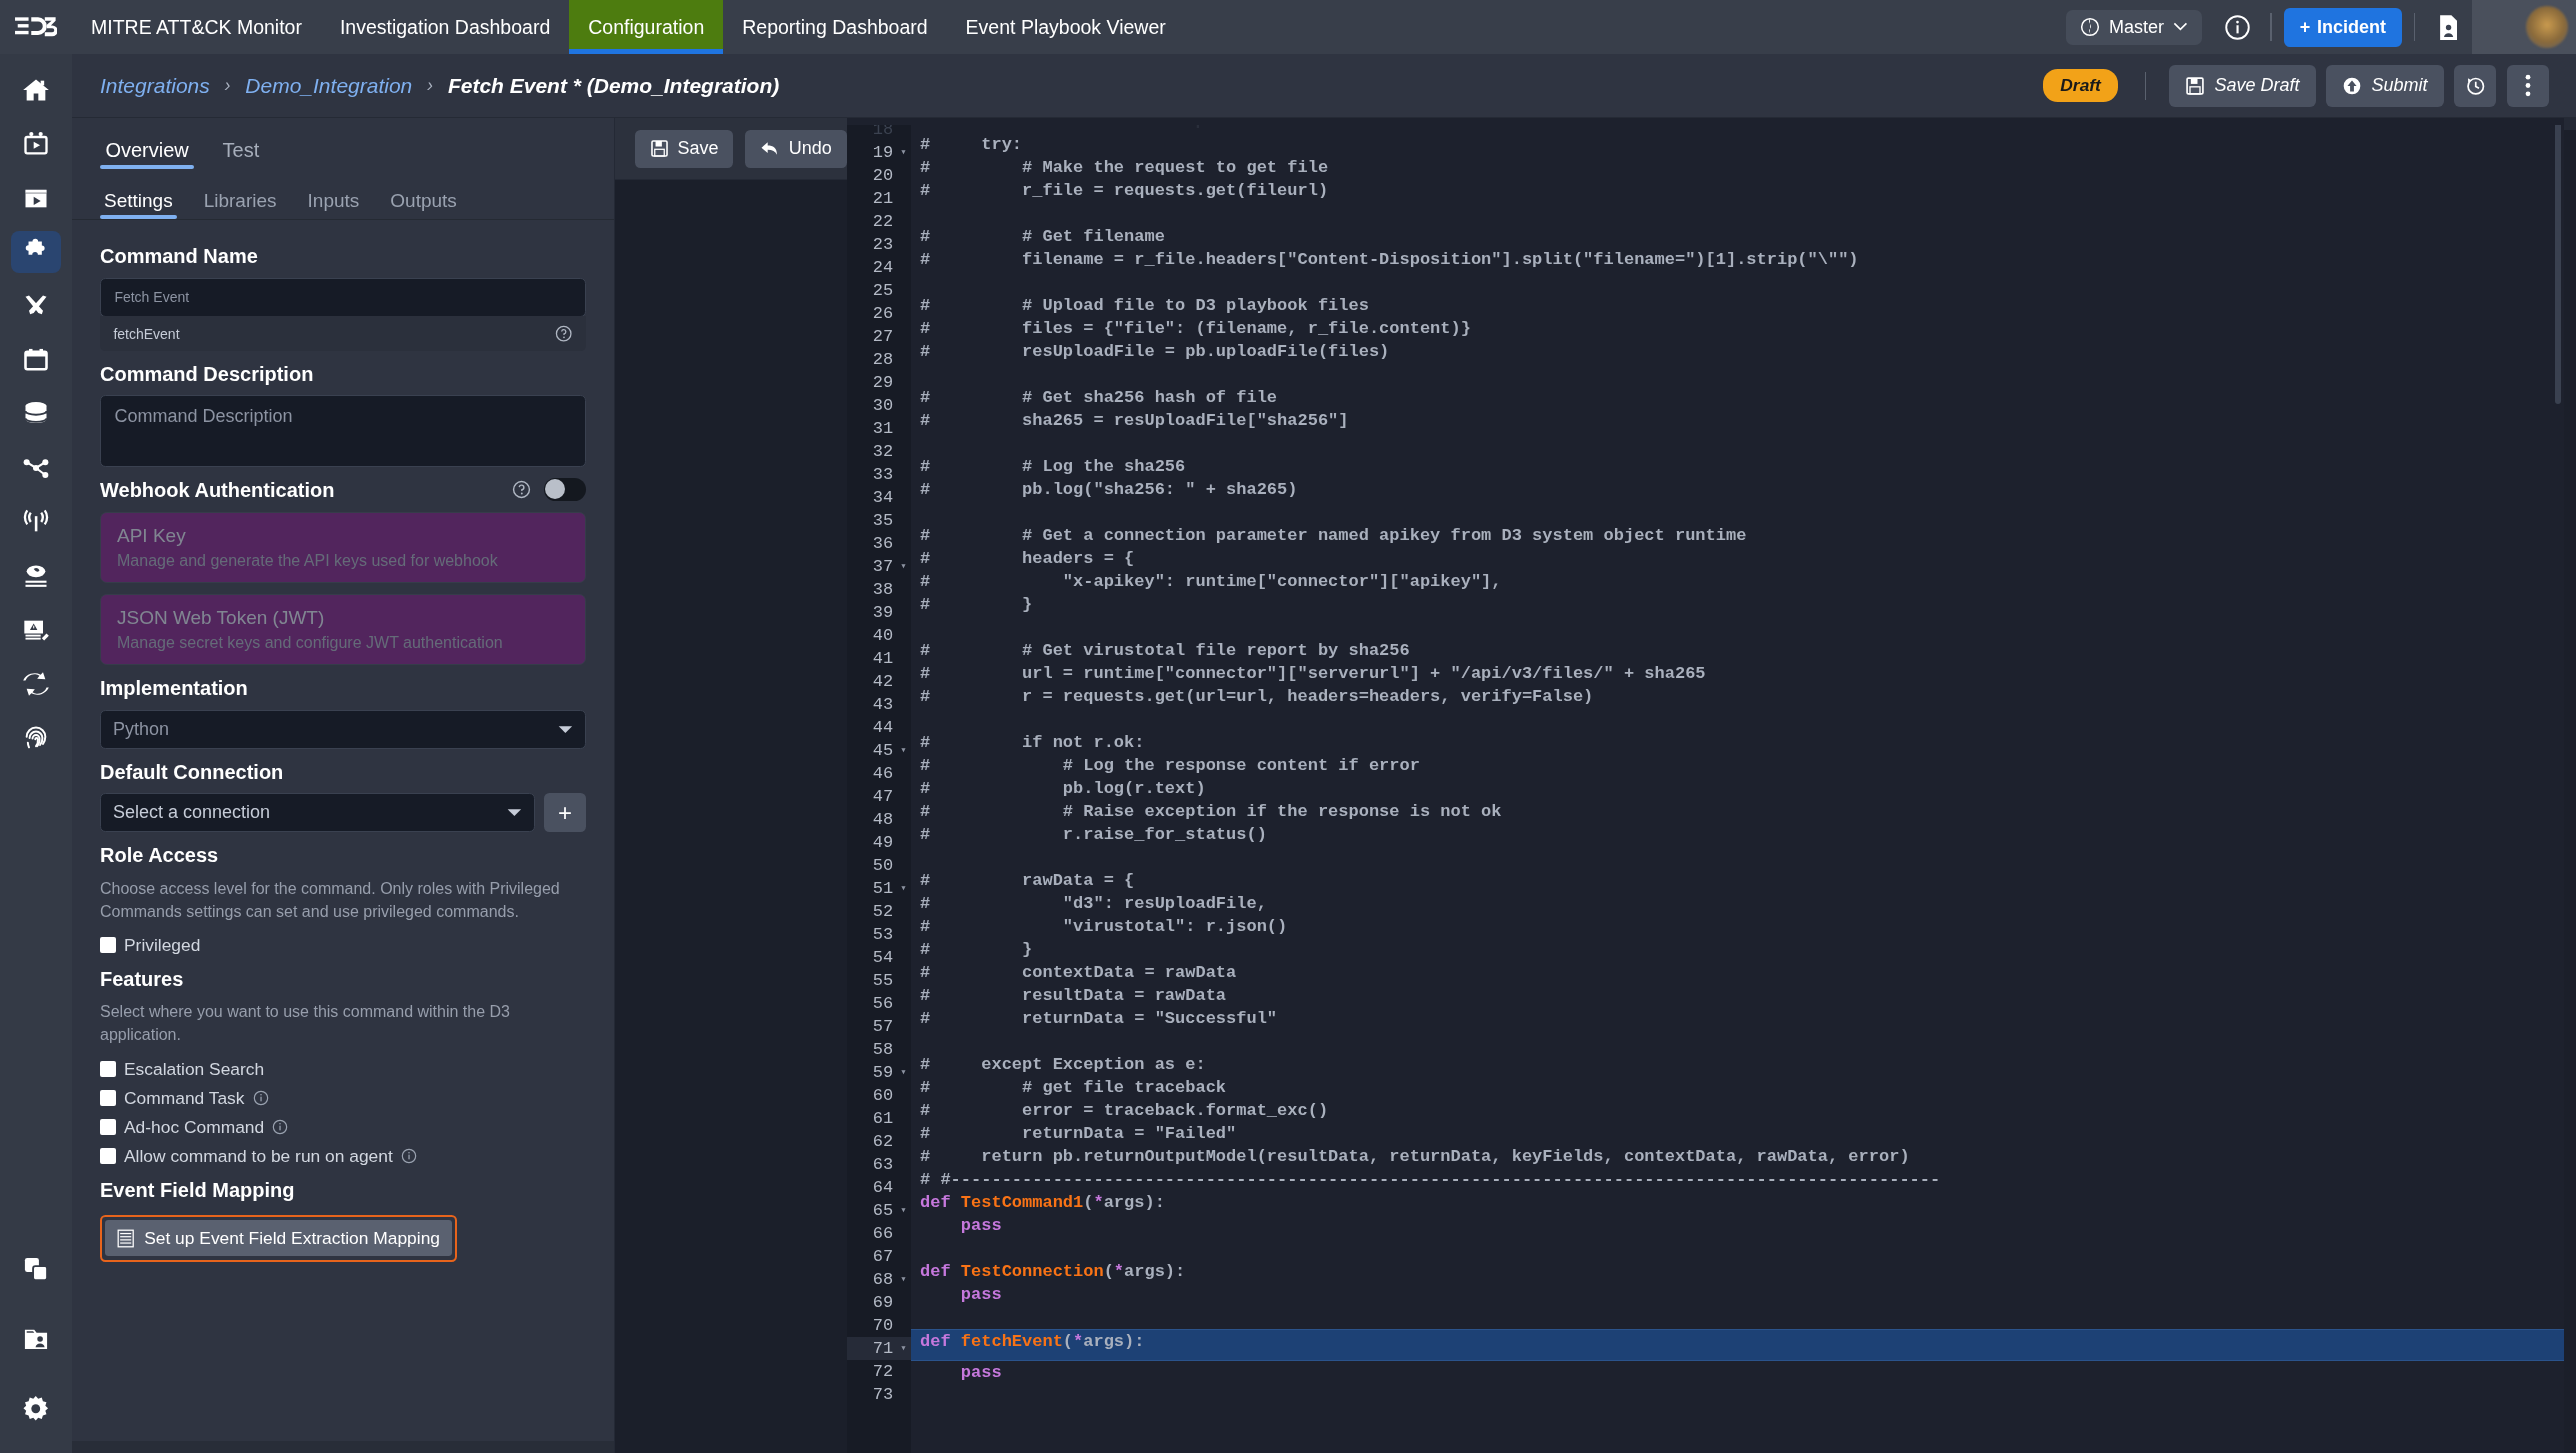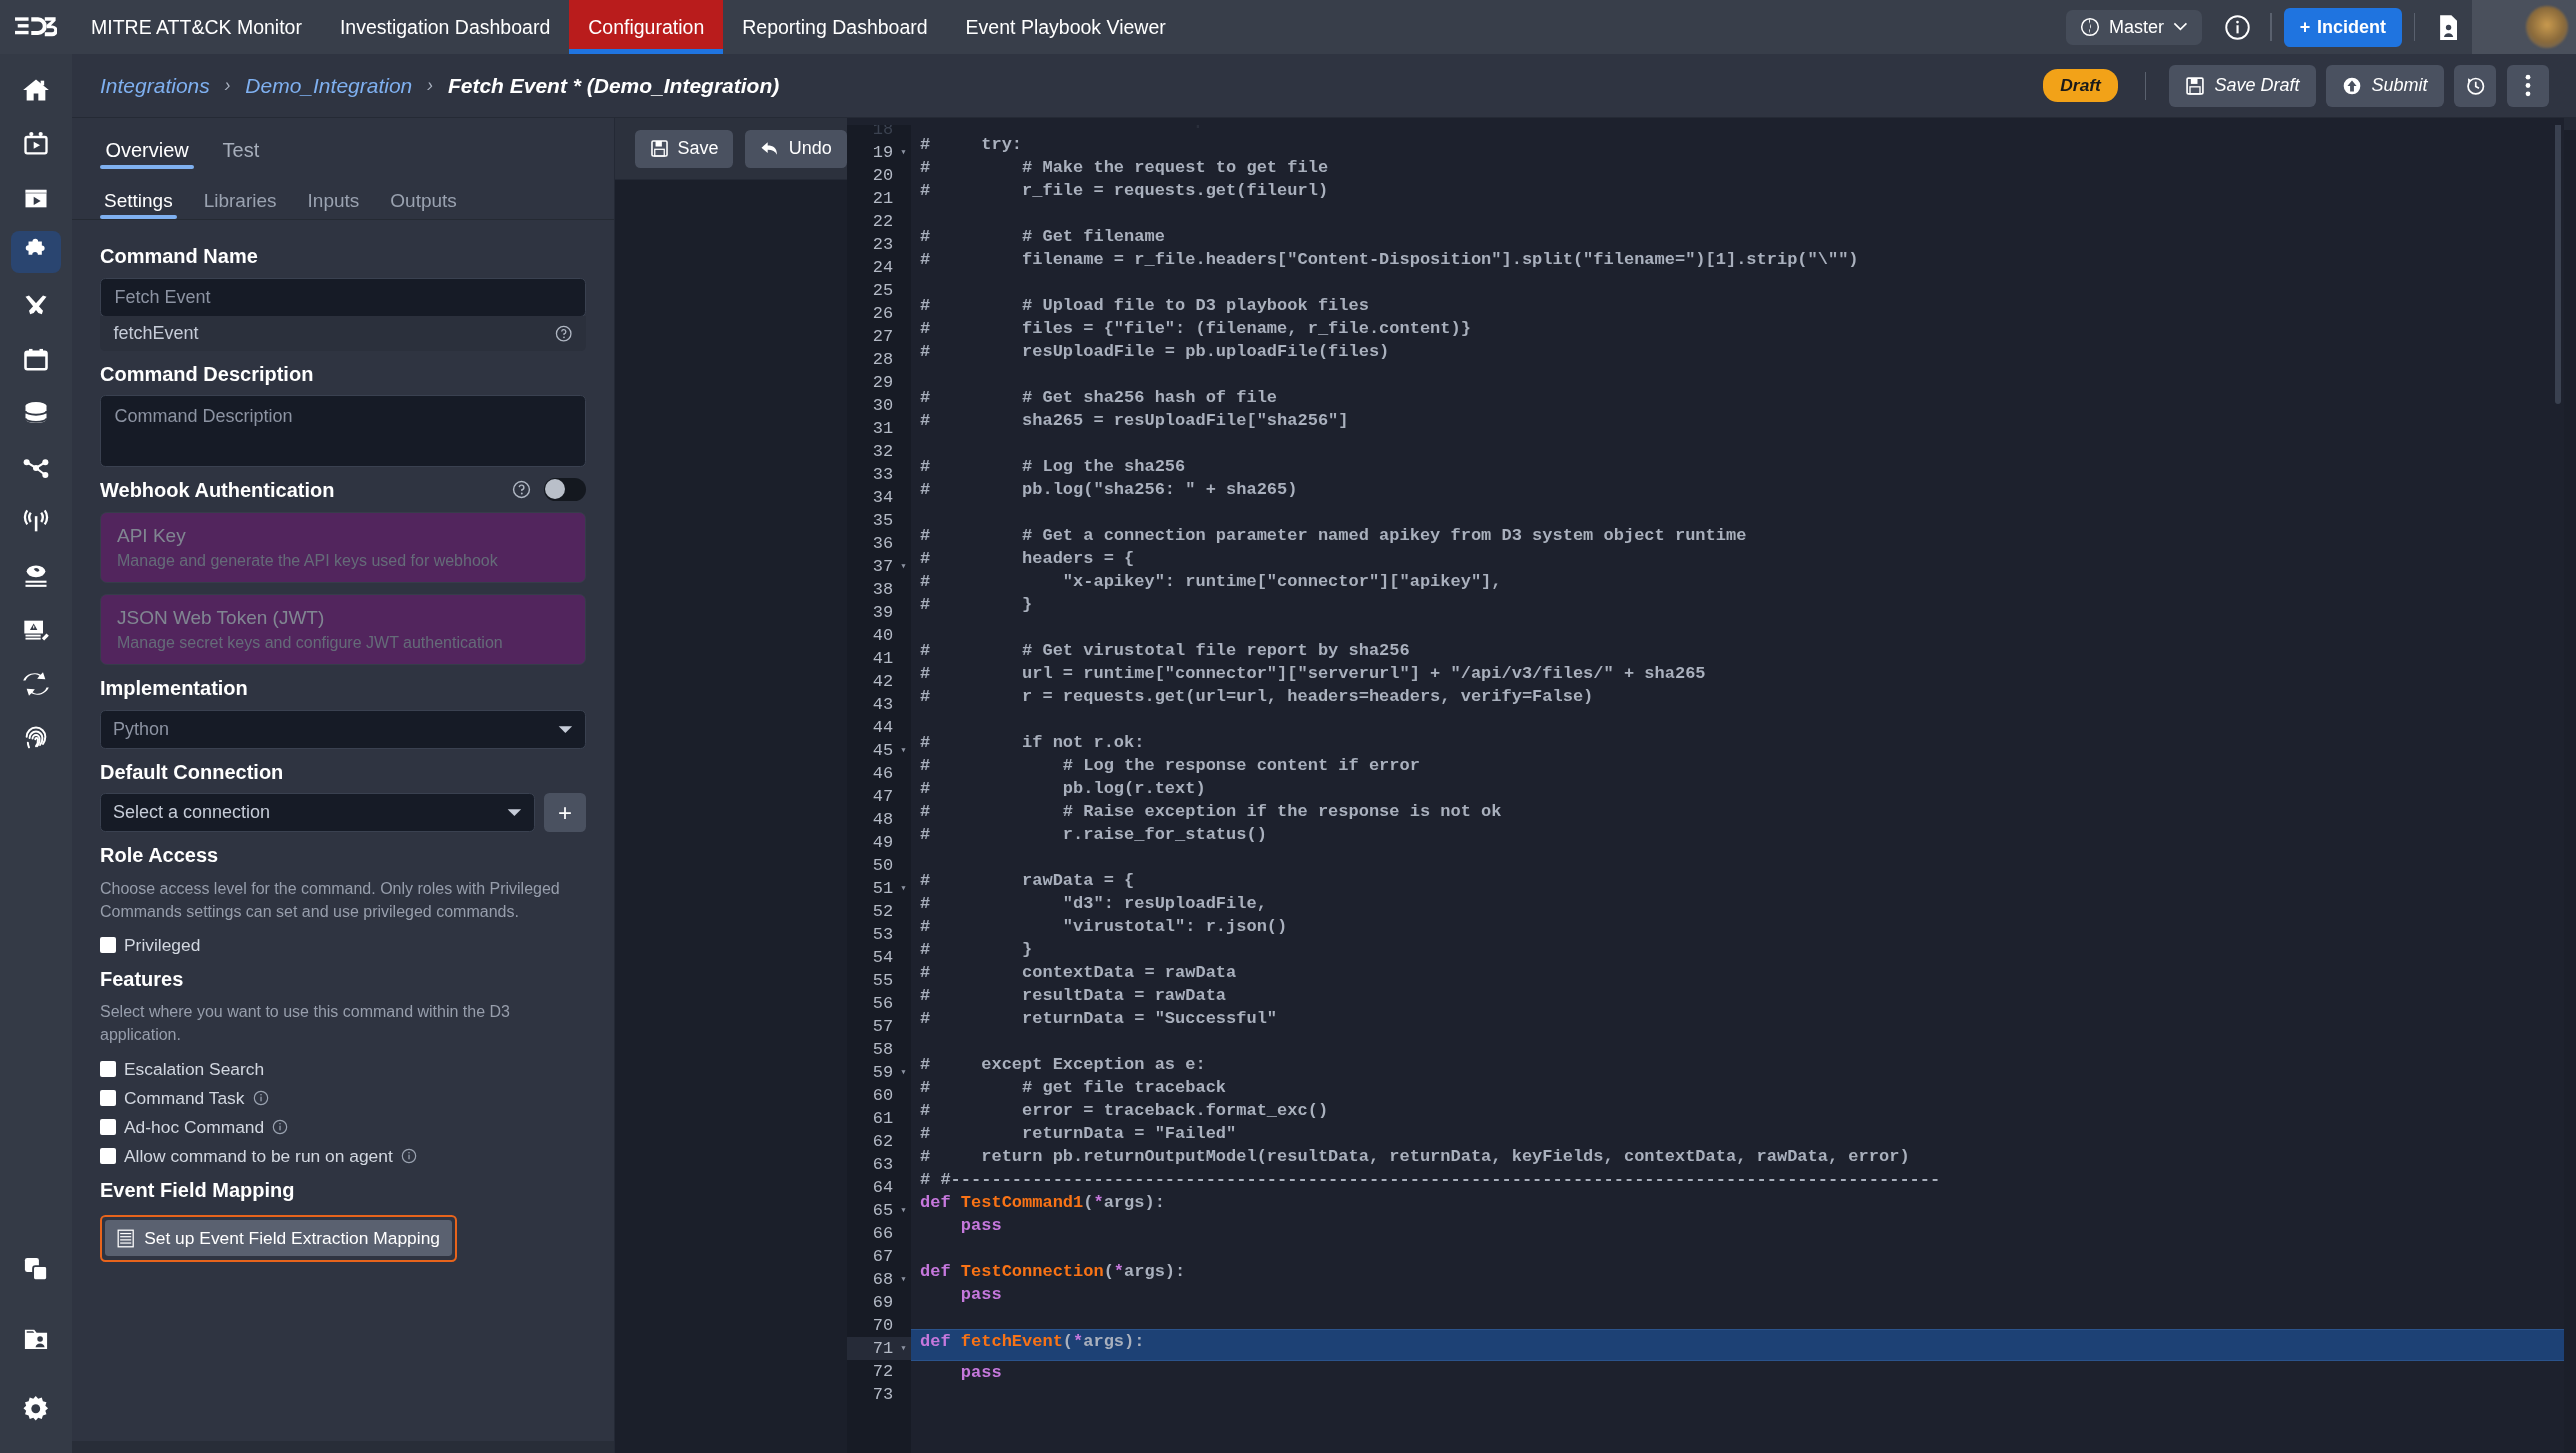--- a/index.html
+++ b/index.html
@@ -23,21 +23,21 @@
     width: 72px; display: flex; align-items: center; justify-content: center;
     flex: 0 0 72px;
   }
   .logo { display: block; }
   .nav-items { display: flex; align-items: center; height: 54px; }
   .nav-item {
     height: 54px; display: flex; align-items: center;
     padding: 0 19px; color: #ffffff; font-size: 19.5px;
     position: relative; white-space: nowrap; cursor: pointer;
   }
-  .nav-item.active { background: #b91c1c; }
+  .nav-item.active { background: #4d7c0f; }
   .nav-item.active::after {
     content: ""; position: absolute; left: 0; right: 0; bottom: 0;
     height: 4.7px; background: #1f74e0;
   }
   .topnav-right {
     margin-left: auto; display: flex; align-items: center; height: 54px;
     padding-right: 8px; gap: 0px;
   }
   .master-chip {
     display: flex; align-items: center; gap: 9.4px;
@@ -149,21 +149,21 @@
   }
   .pane-body {
     flex: 1 1 auto; overflow: hidden; padding: 20px 28px 0 28px;
     min-height: 0;
   }
   .sec-title { font-size: 20px; font-weight: bold; color: #ffffff; margin: 12px 0 9.4px 0; }
   .sec-title.first { margin-top: 5.4px; }
   .field {
     background: #161b26; border: 0.7px solid #3a4150; border-radius: 5.4px;
     height: 39px; display: flex; align-items: center; padding: 0 13.4px;
-    color: #8c93a2; font-size: 18px;
+    color: #8c93a2; font-size: 14px;
   }
   .field.sub {
     background: #2b303c; border: none; border-radius: 0 0 5.4px 5.4px;
     height: 35px; color: #c6ccd8; justify-content: space-between;
     margin-top: -0.7px;
   }
   .textarea {
     background: #161b26; border: 0.7px solid #3a4150; border-radius: 5.4px;
     height: 72px; padding: 9.4px 13.4px; color: #8c93a2; font-size: 18px;
   }

